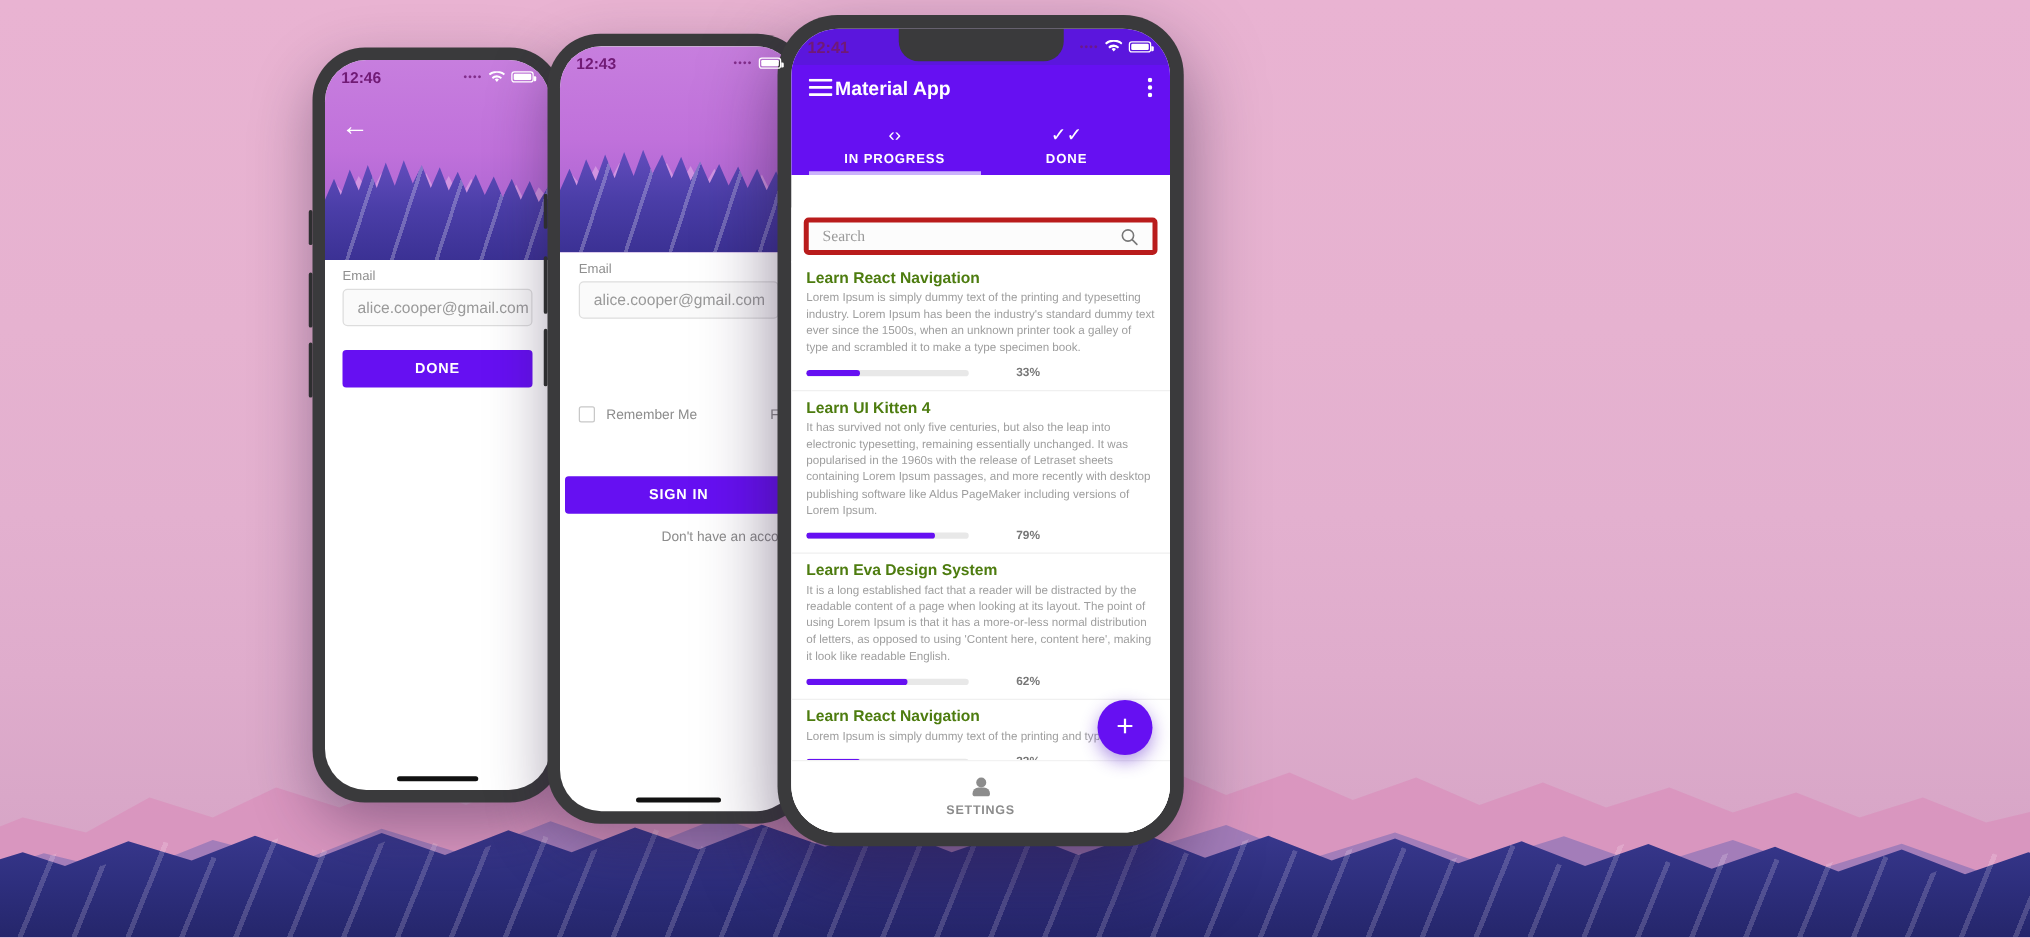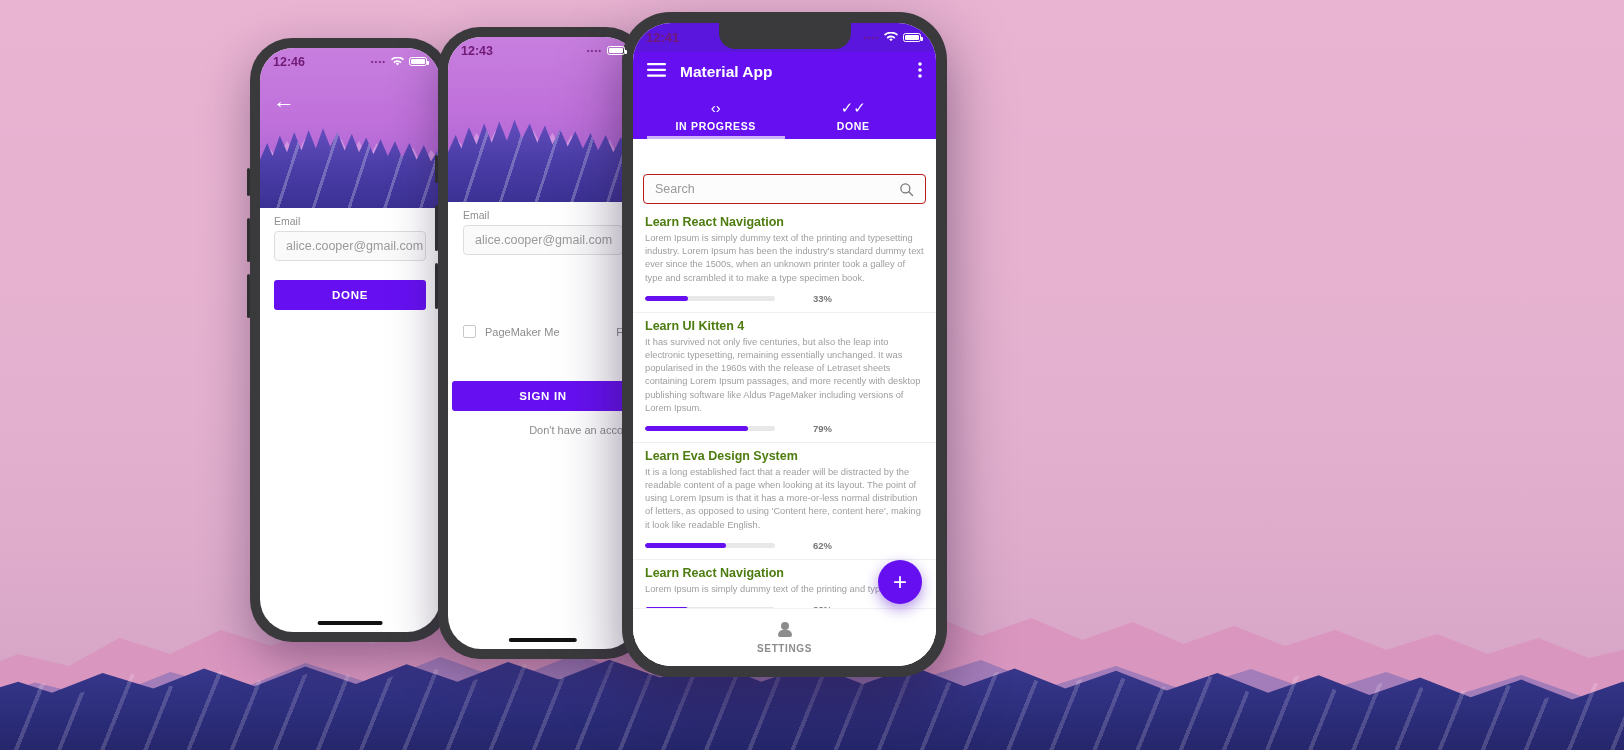--- a/index.html
+++ b/index.html
@@ -89,22 +89,22 @@
               letter-spacing:.7px; display:flex; align-items:center; justify-content:center; border-radius:3px; }
 
   
   #p3 .appbar { background:#6610f2; color:#fff; }
   .tabrow { display:flex; }
   .tab { flex:1; text-align:center; padding:8px 0 7px; color:#fff; }
   .tab .ti { font-size:15px; line-height:16px; }
   .tab .tl { font-size:10.5px; font-weight:bold; letter-spacing:.7px; margin-top:4px; }
   .tab.active { box-shadow: inset 0 -3px 0 #cbb2fb; }
   .searchwrap { padding:8px 10px 6px; background:#fff; }
-  .searchbox { height:30px; border:1px solid #b91c1c; border-radius:4px; background:#fcfcfc;
-               display:flex; align-items:center; padding:0 11px; justify-content:space-between; }
+  .searchbox { height:30px; border:4px solid #b91c1c; border-radius:4px; background:#fcfcfc;
+               display:flex; align-items:center; padding:0 11px; justify-content:space-between;font-family:Liberation Serif, serif; }
   .searchbox span { font-size:12.5px; color:#9a9a9a; }
   .todo-list { background:#fff; }
   .todo-item { padding:6px 12px 8px; border-bottom:1px solid #f0f0f0; }
   .todo-title { font-size:12.5px; font-weight:bold; color:#4d7c0f; margin-bottom:3px; }
   .todo-desc { font-size:9.3px; line-height:1.42; color:#9e9e9e; }
   .prog-row { display:flex; align-items:center; margin-top:8px; }
   .prog-track { width:130px; height:5px; border-radius:3px; background:#e8e8e8; overflow:hidden; }
   .prog-fill { height:100%; border-radius:3px; background:#6610f2; }
   .prog-pct { font-size:9.5px; color:#777; margin-left:38px; font-weight:bold; }
   .fab { position:absolute; right:14px; bottom:62px; width:44px; height:44px; border-radius:50%;
@@ -201,21 +201,21 @@
     </div>
 
     <div style="position:absolute; top:172px; left:0; width:100%; padding:0 15px;">
       <div class="field-label">Email</div>
       <div class="field">alice.cooper@gmail.com</div>
     </div>
 
     <div style="position:absolute; top:288px; left:0; width:100%; padding:0 15px; display:flex; align-items:center; justify-content:space-between;">
       <div style="display:flex; align-items:center; gap:9px;">
         <span style="width:13px;height:13px;border:1.5px solid #c8c8c8;border-radius:2px;display:block;"></span>
-        <span style="font-size:11px;color:#8c8c8c;">PageMaker Me</span>
+        <span style="font-size:11px;color:#8c8c8c;">Remember Me</span>
       </div>
       <span style="font-size:11px;color:#8c8c8c;">F</span>
     </div>
 
     <div style="position:absolute; top:344px; left:0; width:100%; padding:0 4px;">
       <div class="prim-btn">SIGN IN</div>
     </div>
     <div style="position:absolute; top:387px; left:0; width:100%; text-align:right; padding:0 15px; font-size:11px; color:#8c8c8c;">Don't have an acco</div>
     <div class="homebar"></div>
   </div>
@@ -232,21 +232,21 @@
         <svg width="14" height="11" viewBox="0 0 24 18">
           <path d="M12 15.5l3-3.6a4.6 4.6 0 0 0-6 0zM12 9c2.2 0 4.2.8 5.7 2.2l1.8-2.2A11.4 11.4 0 0 0 12 5.7c-2.9 0-5.6 1-7.5 3.3l1.8 2.2A8.5 8.5 0 0 1 12 9zM12 2c3.9 0 7.5 1.4 10.2 3.8L24 3.6A17 17 0 0 0 12 -1 17 17 0 0 0 0 3.6l1.8 2.2A15 15 0 0 1 12 2z" fill="#fff"></path>
         </svg>
         <span class="batt"></span>
       </div>
     </div>
     <div class="notch" style="top:0; width:132px; height:26px; border-radius:0 0 16px 16px; z-index:26;"></div>
 
     <div class="appbar" style="position:absolute; top:29px; left:0; width:100%; padding:10px 14px 0; z-index:18;">
       <div style="display:flex; align-items:center; justify-content:space-between;">
-        <div style="display:flex; align-items:flex-start; gap:14px;">
+        <div style="display:flex; align-items:flex-start; gap:2px;">
           <span style="display:inline-block;">
             <svg width="19" height="14" viewBox="0 0 19 14">
                 <rect y="0" width="19" height="2.2" rx="1" fill="#fff"></rect>
                 <rect y="5.8" width="19" height="2.2" rx="1" fill="#fff"></rect>
                 <rect y="11.6" width="19" height="2.2" rx="1" fill="#fff"></rect>
               </svg>
           </span>
           <span style="font-size:15.5px; font-weight:bold;">Material App</span>
         </div>
         <span style="display:inline-block;">

